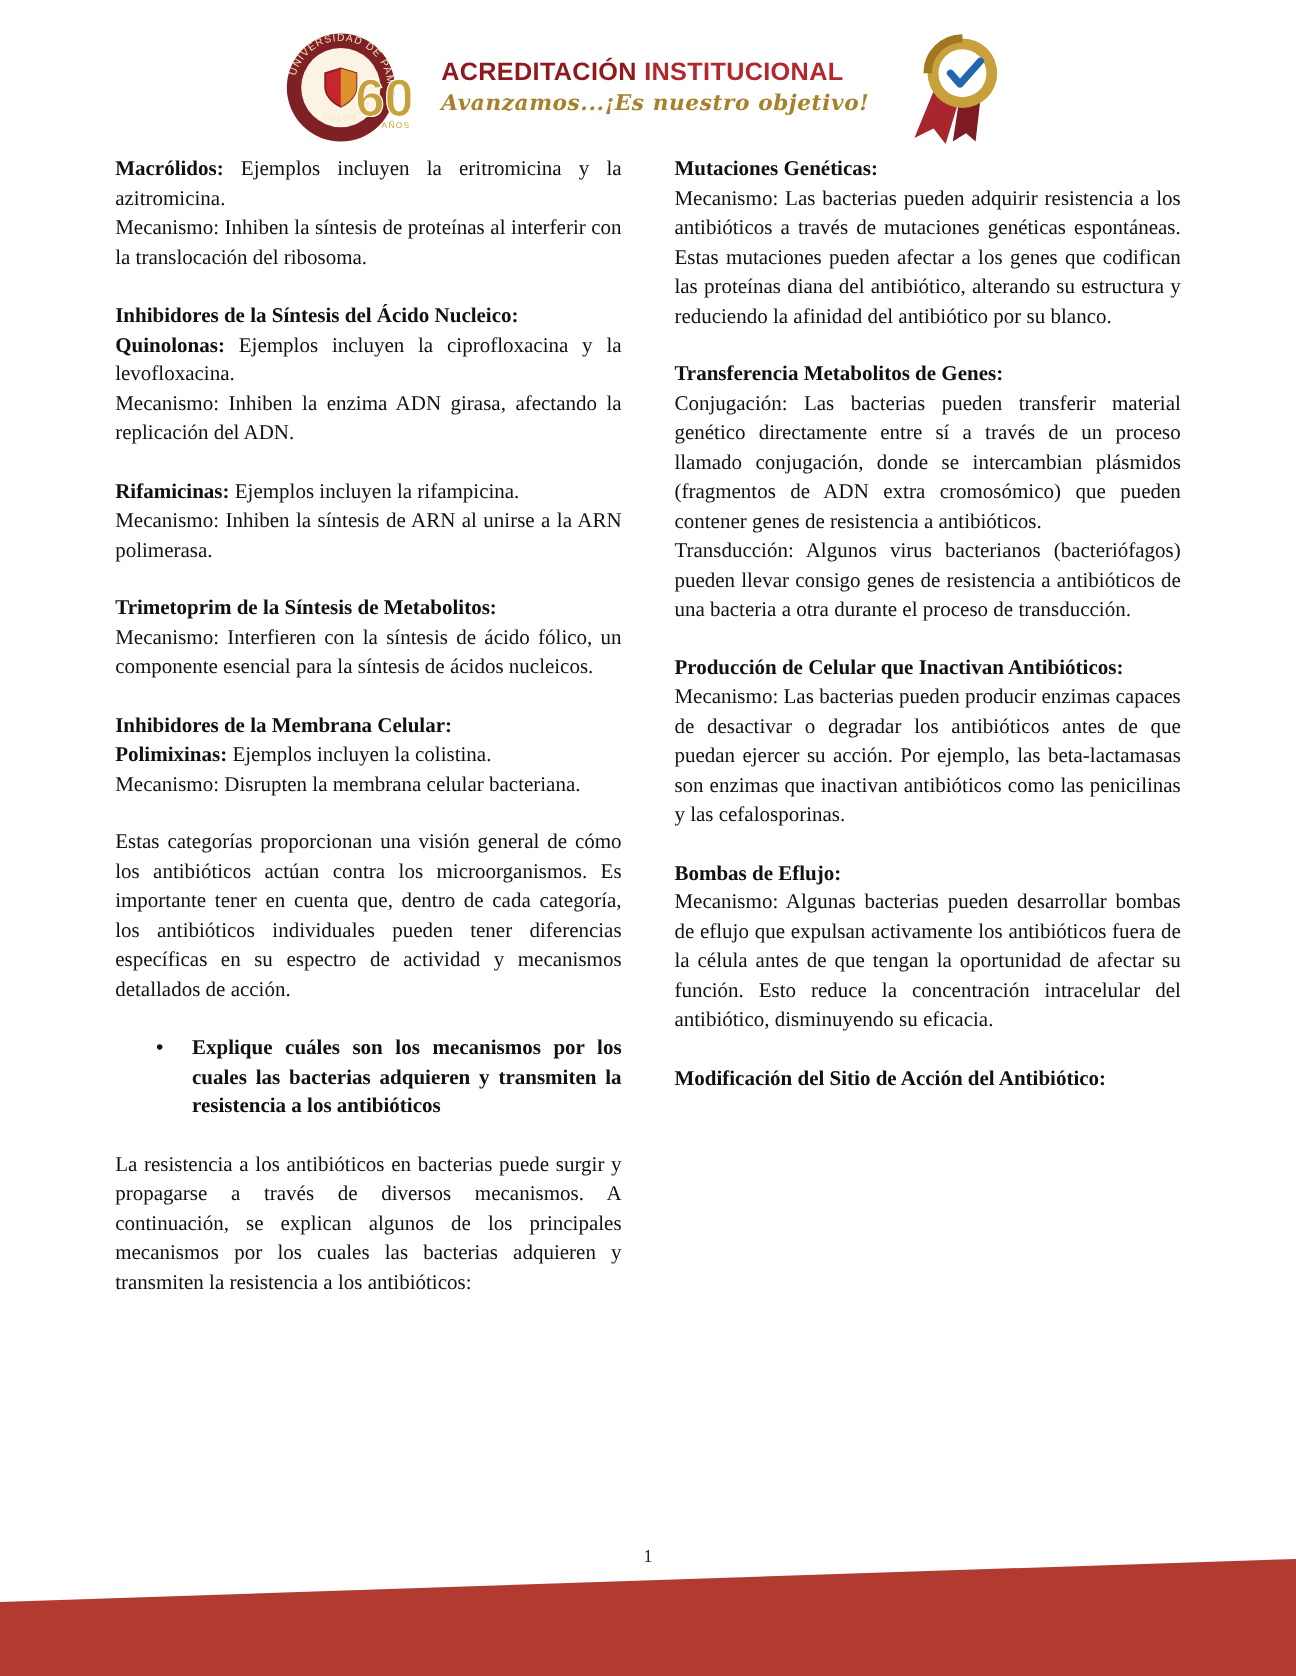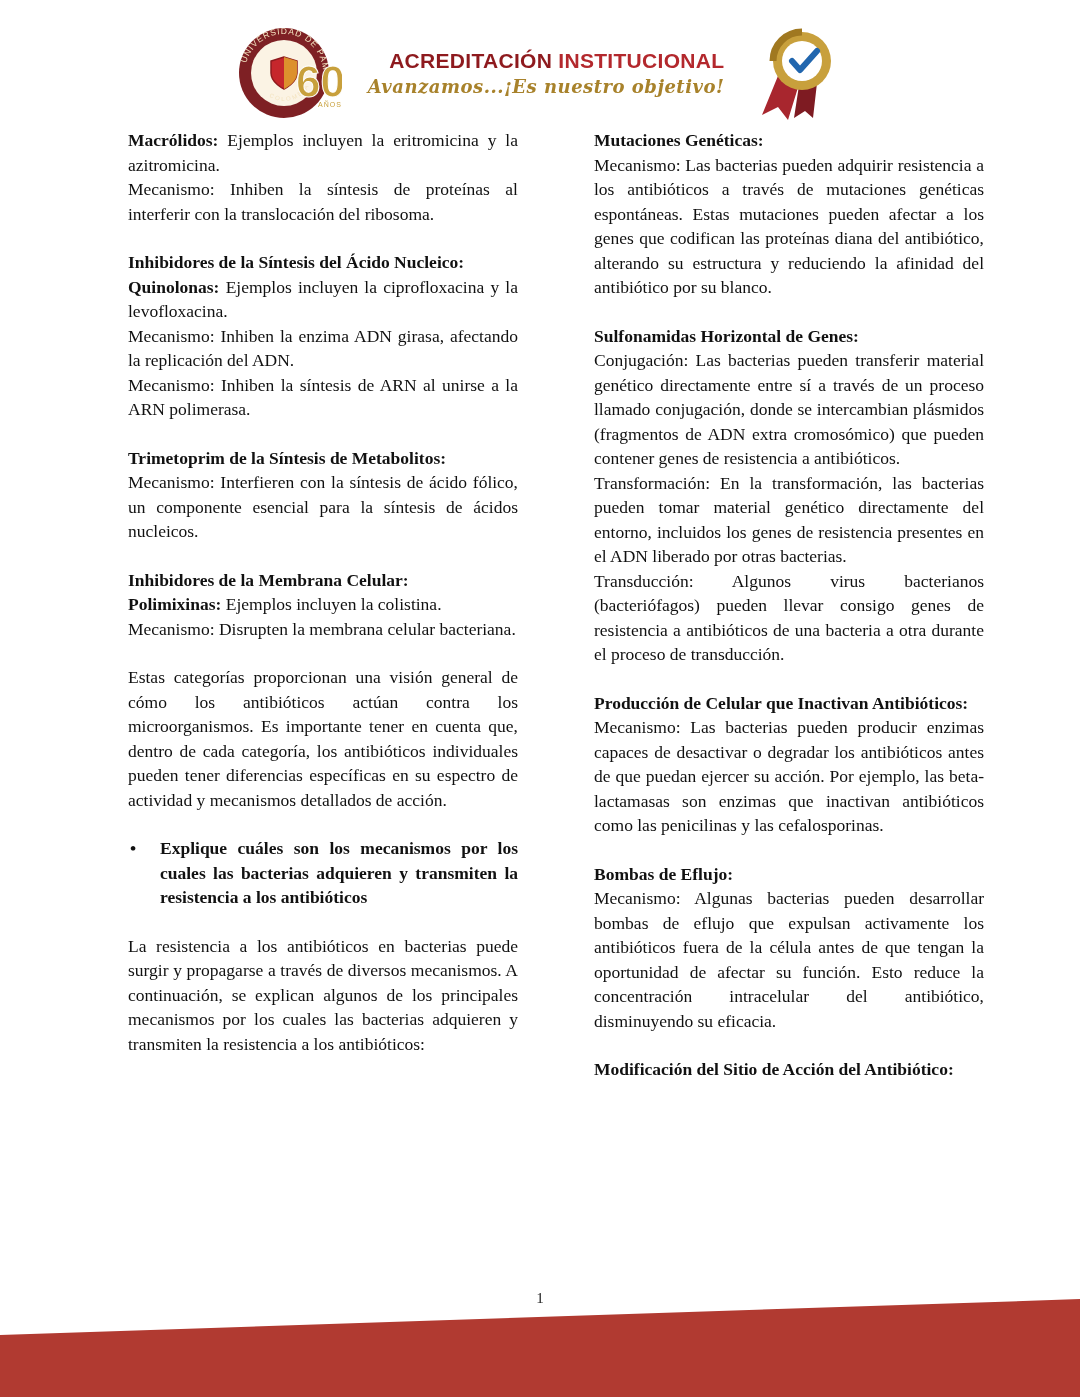--- a/index.html
+++ b/index.html
@@ -10,21 +10,21 @@
     font-family:"Liberation Serif", serif;
     color:#111111;
   }
   .page { position:relative; width:1080px; height:1397px; background:#ffffff; }
 
   
   .header {
     display:flex; justify-content:center; align-items:center;
     gap:26px; padding-top:22px; height:124px;
   }
-  .header-text { text-align:right; }
+  .header-text { text-align:left; }
   .acc-title {
     font-family:"Liberation Sans", sans-serif;
     font-weight:bold; font-size:21px; letter-spacing:0.3px;
     white-space:nowrap;
   }
   .acc-title .w1 { color:#8E1A1E; }
   .acc-title .w2 { color:#B3282D; }
   .acc-tagline {
     font-family:"DejaVu Serif", serif;
     font-style:italic; font-weight:bold;
@@ -35,21 +35,21 @@
   
   .content {
     display:flex; justify-content:center; gap:44px;
     padding:0 96px; margin-top:4px;
   }
   .col {
     width:422px;
     font-size:17.5px; line-height:24.5px;
     text-align:justify;
   }
-  .para { text-align:justify;margin-left:32px; }
+  .para { text-align:justify; }
   .para.gap, .bullet-item.gap { margin-top:24px; }
   strong { font-weight:bold; }
 
   .bullet-item { display:flex; padding-left:34px; }
   .bullet-dot { width:30px; flex:none; font-weight:bold; }
   .bullet-text { flex:1; text-align:justify; font-weight:bold; }
 
   
   .page-number {
     position:absolute; left:0; right:0; bottom:90px;
@@ -112,39 +112,39 @@
     </svg>
   </div>
 
   <div class="content">
     <div class="col">
         <p class="para"><strong>Macrólidos:</strong><span> Ejemplos incluyen la eritromicina y la azitromicina.</span></p>
         <p class="para"><span>Mecanismo: Inhiben la síntesis de proteínas al interferir con la translocación del ribosoma.</span></p>
         <p class="para gap"><strong>Inhibidores de la Síntesis del Ácido Nucleico:</strong></p>
         <p class="para"><strong>Quinolonas:</strong><span> Ejemplos incluyen la ciprofloxacina y la levofloxacina.</span></p>
         <p class="para"><span>Mecanismo: Inhiben la enzima ADN girasa, afectando la replicación del ADN.</span></p>
+        <p class="para gap"><strong>Rifamicinas:</strong><span> Ejemplos incluyen la rifampicina.</span></p>
         <p class="para"><span>Mecanismo: Inhiben la síntesis de ARN al unirse a la ARN polimerasa.</span></p>
         <p class="para gap"><strong>Trimetoprim de la Síntesis de Metabolitos:</strong></p>
         <p class="para"><span>Mecanismo: Interfieren con la síntesis de ácido fólico, un componente esencial para la síntesis de ácidos nucleicos.</span></p>
         <p class="para gap"><strong>Inhibidores de la Membrana Celular:</strong></p>
         <p class="para"><strong>Polimixinas:</strong><span> Ejemplos incluyen la colistina.</span></p>
         <p class="para"><span>Mecanismo: Disrupten la membrana celular bacteriana.</span></p>
         <p class="para gap"><span>Estas categorías proporcionan una visión general de cómo los antibióticos actúan contra los microorganismos. Es importante tener en cuenta que, dentro de cada categoría, los antibióticos individuales pueden tener diferencias específicas en su espectro de actividad y mecanismos detallados de acción.</span></p>
         <div class="bullet-item gap">
           <span class="bullet-dot">•</span>
           <span class="bullet-text"><strong>Explique cuáles son los mecanismos por los cuales las bacterias adquieren y transmiten la resistencia a los antibióticos</strong></span>
         </div>
         <p class="para gap"><span>La resistencia a los antibióticos en bacterias puede surgir y propagarse a través de diversos mecanismos. A continuación, se explican algunos de los principales mecanismos por los cuales las bacterias adquieren y transmiten la resistencia a los antibióticos:</span></p>
       </div>
     <div class="col">
         <p class="para"><strong>Mutaciones Genéticas:</strong></p>
         <p class="para"><span>Mecanismo: Las bacterias pueden adquirir resistencia a los antibióticos a través de mutaciones genéticas espontáneas. Estas mutaciones pueden afectar a los genes que codifican las proteínas diana del antibiótico, alterando su estructura y reduciendo la afinidad del antibiótico por su blanco.</span></p>
-        <p class="para gap"><strong>Sulfonamidas Horizontal de Genes:</strong></p>
+        <p class="para gap"><strong>Transferencia Metabolitos de Genes:</strong></p>
         <p class="para"><span>Conjugación: Las bacterias pueden transferir material genético directamente entre sí a través de un proceso llamado conjugación, donde se intercambian plásmidos (fragmentos de ADN extra cromosómico) que pueden contener genes de resistencia a antibióticos.</span></p>
-        <p class="para"><span>Transformación: En la transformación, las bacterias pueden tomar material genético directamente del entorno, incluidos los genes de resistencia presentes en el ADN liberado por otras bacterias.</span></p>
         <p class="para"><span>Transducción: Algunos virus bacterianos (bacteriófagos) pueden llevar consigo genes de resistencia a antibióticos de una bacteria a otra durante el proceso de transducción.</span></p>
         <p class="para gap"><strong>Producción de Celular que Inactivan Antibióticos:</strong></p>
         <p class="para"><span>Mecanismo: Las bacterias pueden producir enzimas capaces de desactivar o degradar los antibióticos antes de que puedan ejercer su acción. Por ejemplo, las beta-lactamasas son enzimas que inactivan antibióticos como las penicilinas y las cefalosporinas.</span></p>
         <p class="para gap"><strong>Bombas de Eflujo:</strong></p>
         <p class="para"><span>Mecanismo: Algunas bacterias pueden desarrollar bombas de eflujo que expulsan activamente los antibióticos fuera de la célula antes de que tengan la oportunidad de afectar su función. Esto reduce la concentración intracelular del antibiótico, disminuyendo su eficacia.</span></p>
         <p class="para gap"><strong>Modificación del Sitio de Acción del Antibiótico:</strong></p>
       </div>
   </div>
 
   <div class="page-number">1</div>

